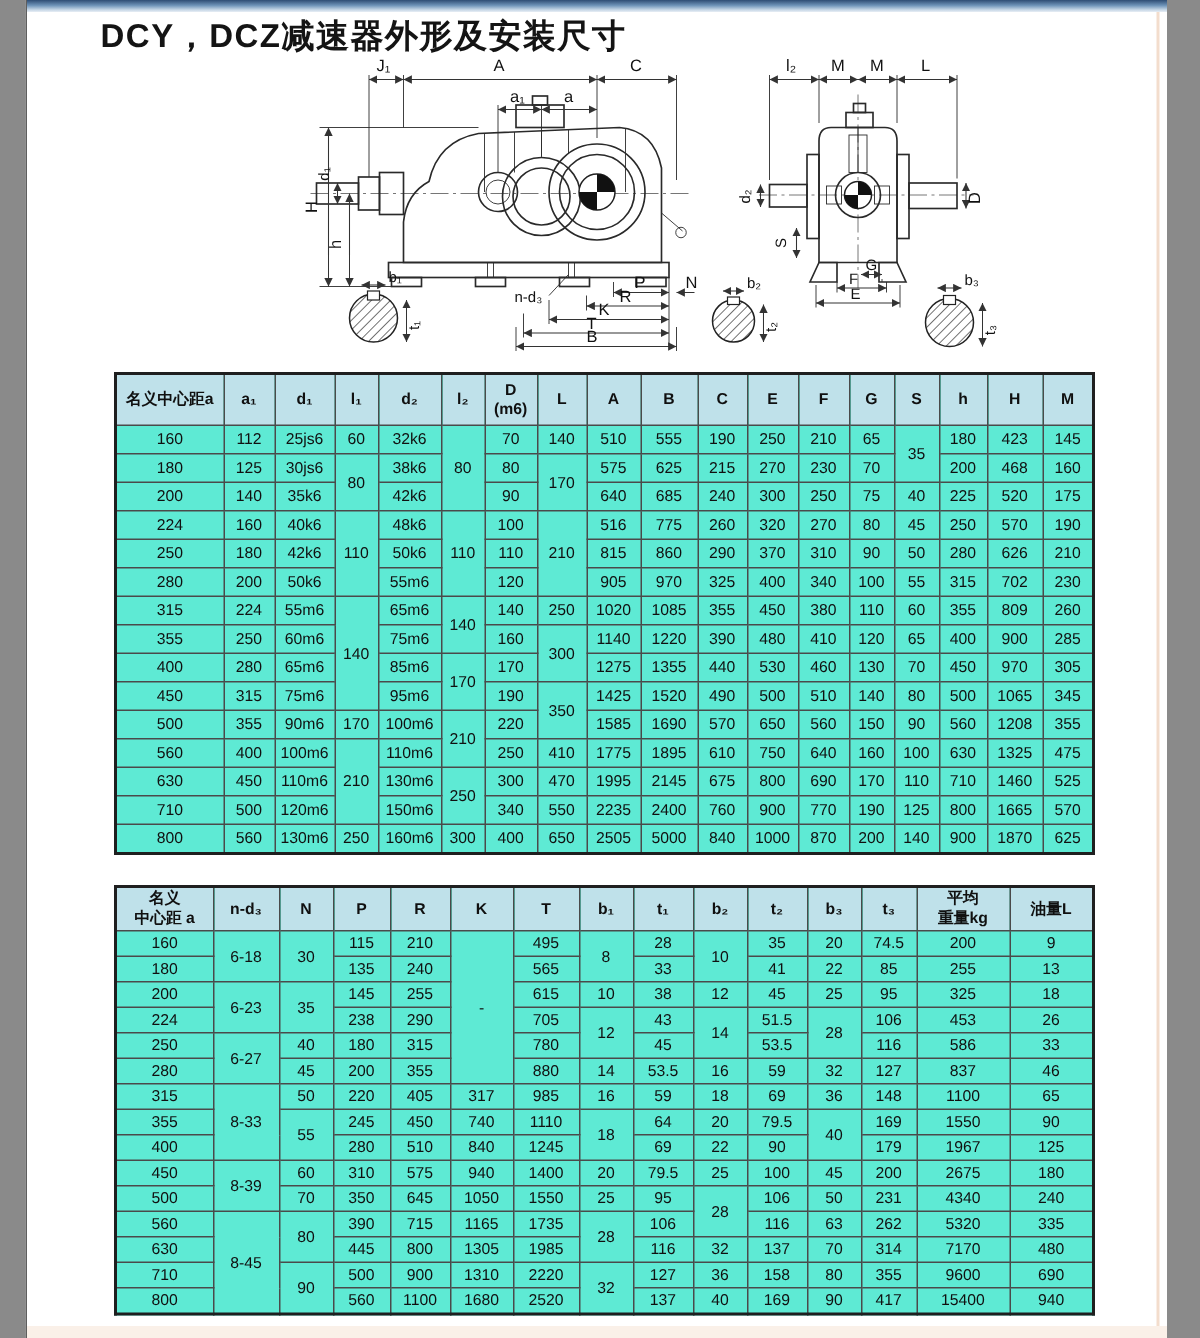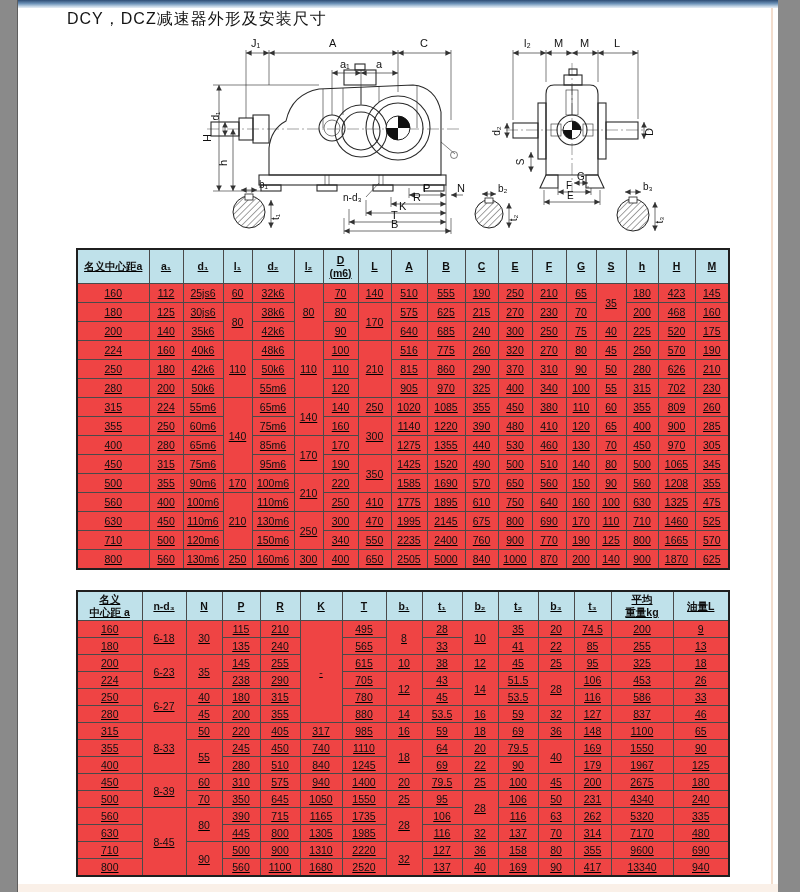--- a/index.html
+++ b/index.html
@@ -17,28 +17,28 @@
     background:linear-gradient(to bottom,#2e4d74 0%,#6e93b8 45%,#c2d4e4 80%,#e8eef5 100%);
   }
   .edge-line{
     position:absolute;right:5px;top:8px;width:2px;height:884px;background:#f3ddcd;
   }
   .bottom-strip{
     position:absolute;left:0;top:884px;width:760px;height:8px;background:#faf0e8;
   }
   .title{
     position:absolute;left:49px;top:9px;margin:0;
-    font-size:16px;font-weight:normal;color:#141414;letter-spacing:1px;
+    font-size:22px;font-weight:bold;color:#141414;letter-spacing:1px;
   }
   .drawing{position:absolute;left:43px;top:30px;}
 
   .tbl-wrap{position:absolute;left:58px;}
   #t1-wrap{top:248px;}
   #t2-wrap{top:590px;}
-  table{border-collapse:collapse;table-layout:fixed;border:2px solid #1f1f1f;background:#ef4444;text-decoration:underline;}
+  table{border-collapse:collapse;table-layout:fixed;border:2px solid #1f1f1f;background:#5eead4;}
   th,td{
     border:1px solid #4a4a4a;text-align:center;vertical-align:middle;
     padding:0;overflow:hidden;color:#101010;
   }
   th{
     background:#bfe1ea;font-weight:bold;font-size:10.5px;line-height:1.2;
     white-space:pre-line;
   }
   td{font-size:10.5px;}
   #t1-wrap th{height:33px;}
@@ -844,19 +844,19 @@
             <td>800</td>
             <td>560</td>
             <td>1100</td>
             <td>1680</td>
             <td>2520</td>
             <td>137</td>
             <td>40</td>
             <td>169</td>
             <td>90</td>
             <td>417</td>
-            <td>13340</td>
+            <td>15400</td>
             <td>940</td>
           </tr>
         </tbody>
       </table>
     </div>
 </div>
 
 </body></html>

